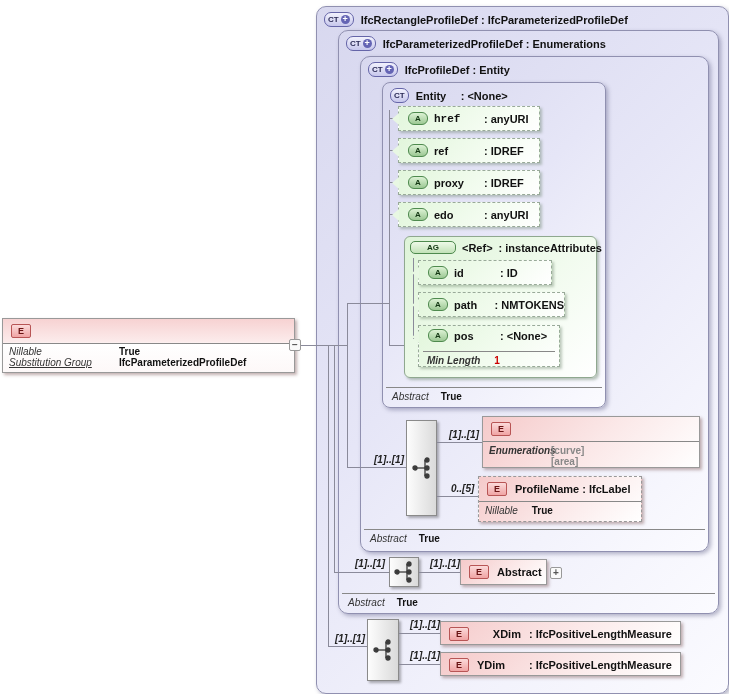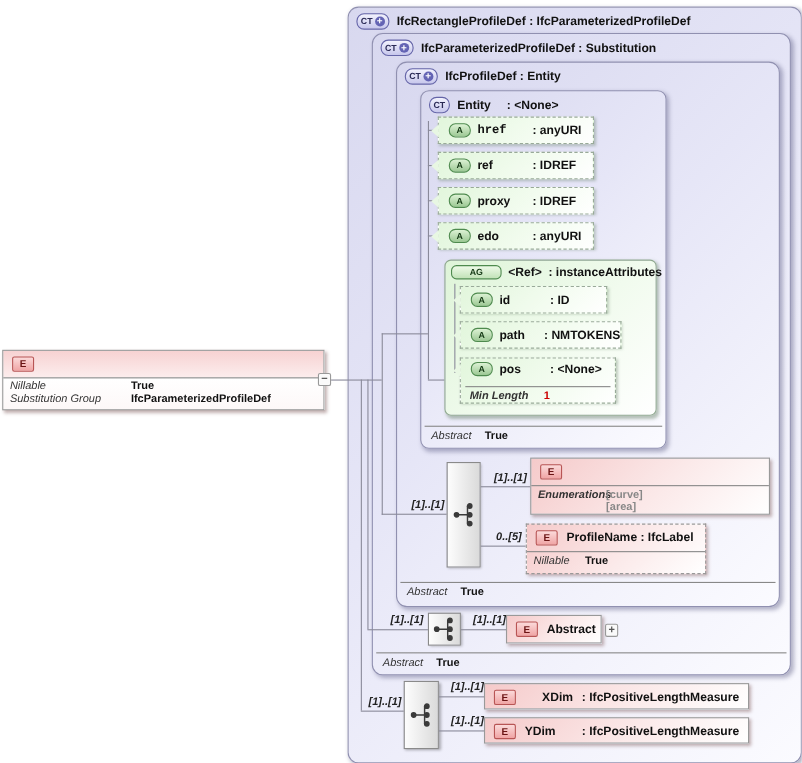--- a/index.html
+++ b/index.html
@@ -85,21 +85,21 @@
       <span>IfcRectangleProfileDef : IfcParameterizedProfileDef</span>
     </div>
   </div>
 
   <div class="ctbox" style="left:338px;top:30px;width:379px;height:582px;">
     <div class="cthead">
       <span class="badge-ct">
           <span>CT</span>
           <span class="plusc">+</span>
         </span>
-      <span>IfcParameterizedProfileDef : Substitution</span>
+      <span>IfcParameterizedProfileDef : Enumerations</span>
     </div>
     <div class="absrow" style="left:3px;top:562px;width:373px;">
       <span class="proplabel">Abstract</span>
       <span class="propval">True</span>
     </div>
   </div>
 
   <div class="ctbox" style="left:360px;top:56px;width:347px;height:494px;">
     <div class="cthead">
       <span class="badge-ct">
@@ -309,20 +309,20 @@
   <div class="ebox" style="left:2px;top:318px;width:293px;height:55px;background:linear-gradient(180deg,#f7d2d2 0%,#fcecec 44%,#ffffff 46%,#fdf8f8 100%);">
     <div class="ehead sep" style="height:24px;">
       <span class="badge-e">E</span>
     </div>
     <div style="padding:2px 0 0 6px;">
       <div style="display:flex;">
           <span class="proplabel" style="width:110px;">Nillable</span>
           <span class="propval">True</span>
         </div>
       <div style="display:flex;">
-          <span class="proplabel" style="width:110px;">Substitution Group</span>
+          <span class="proplabel" style="width:110px;text-decoration:underline;">Substitution Group</span>
           <span class="propval">IfcParameterizedProfileDef</span>
         </div>
     </div>
   </div>
   <div class="sq" style="left:289px;top:339px;">−</div>
 
 </div>
 
 </body></html>

